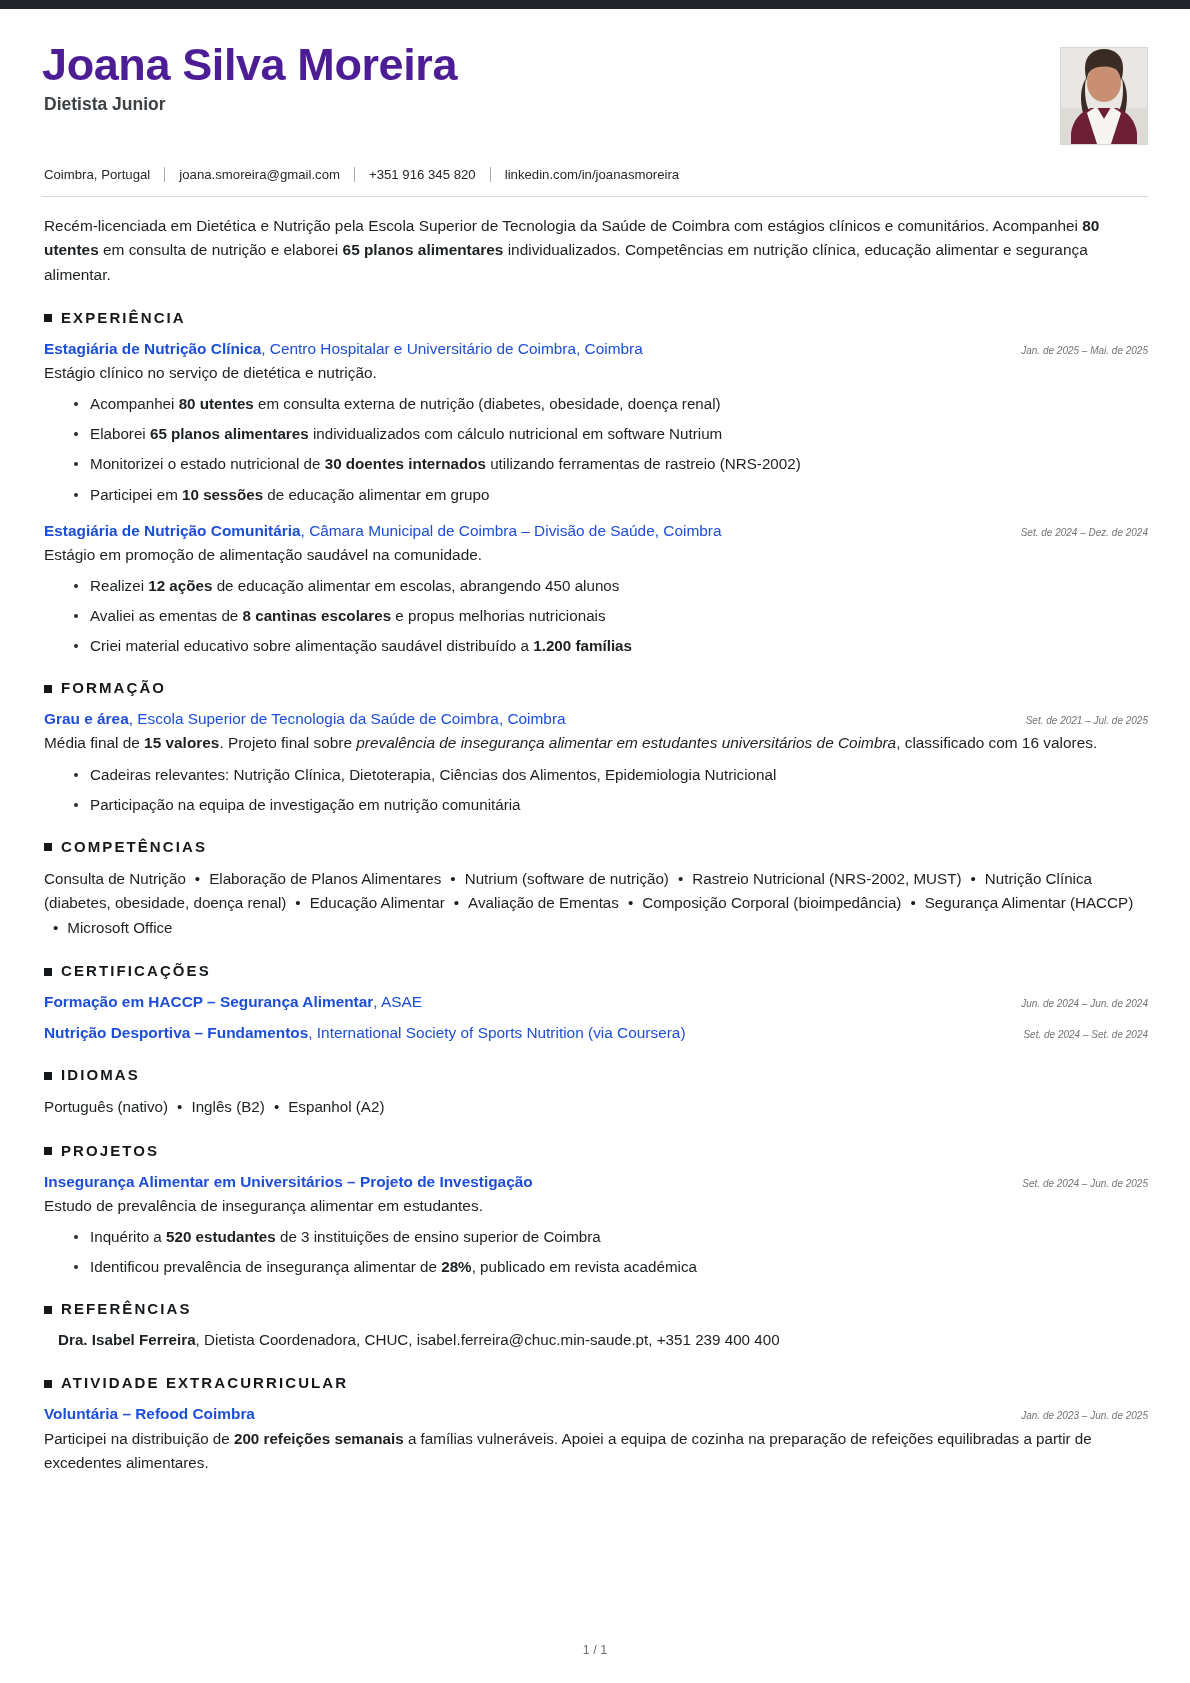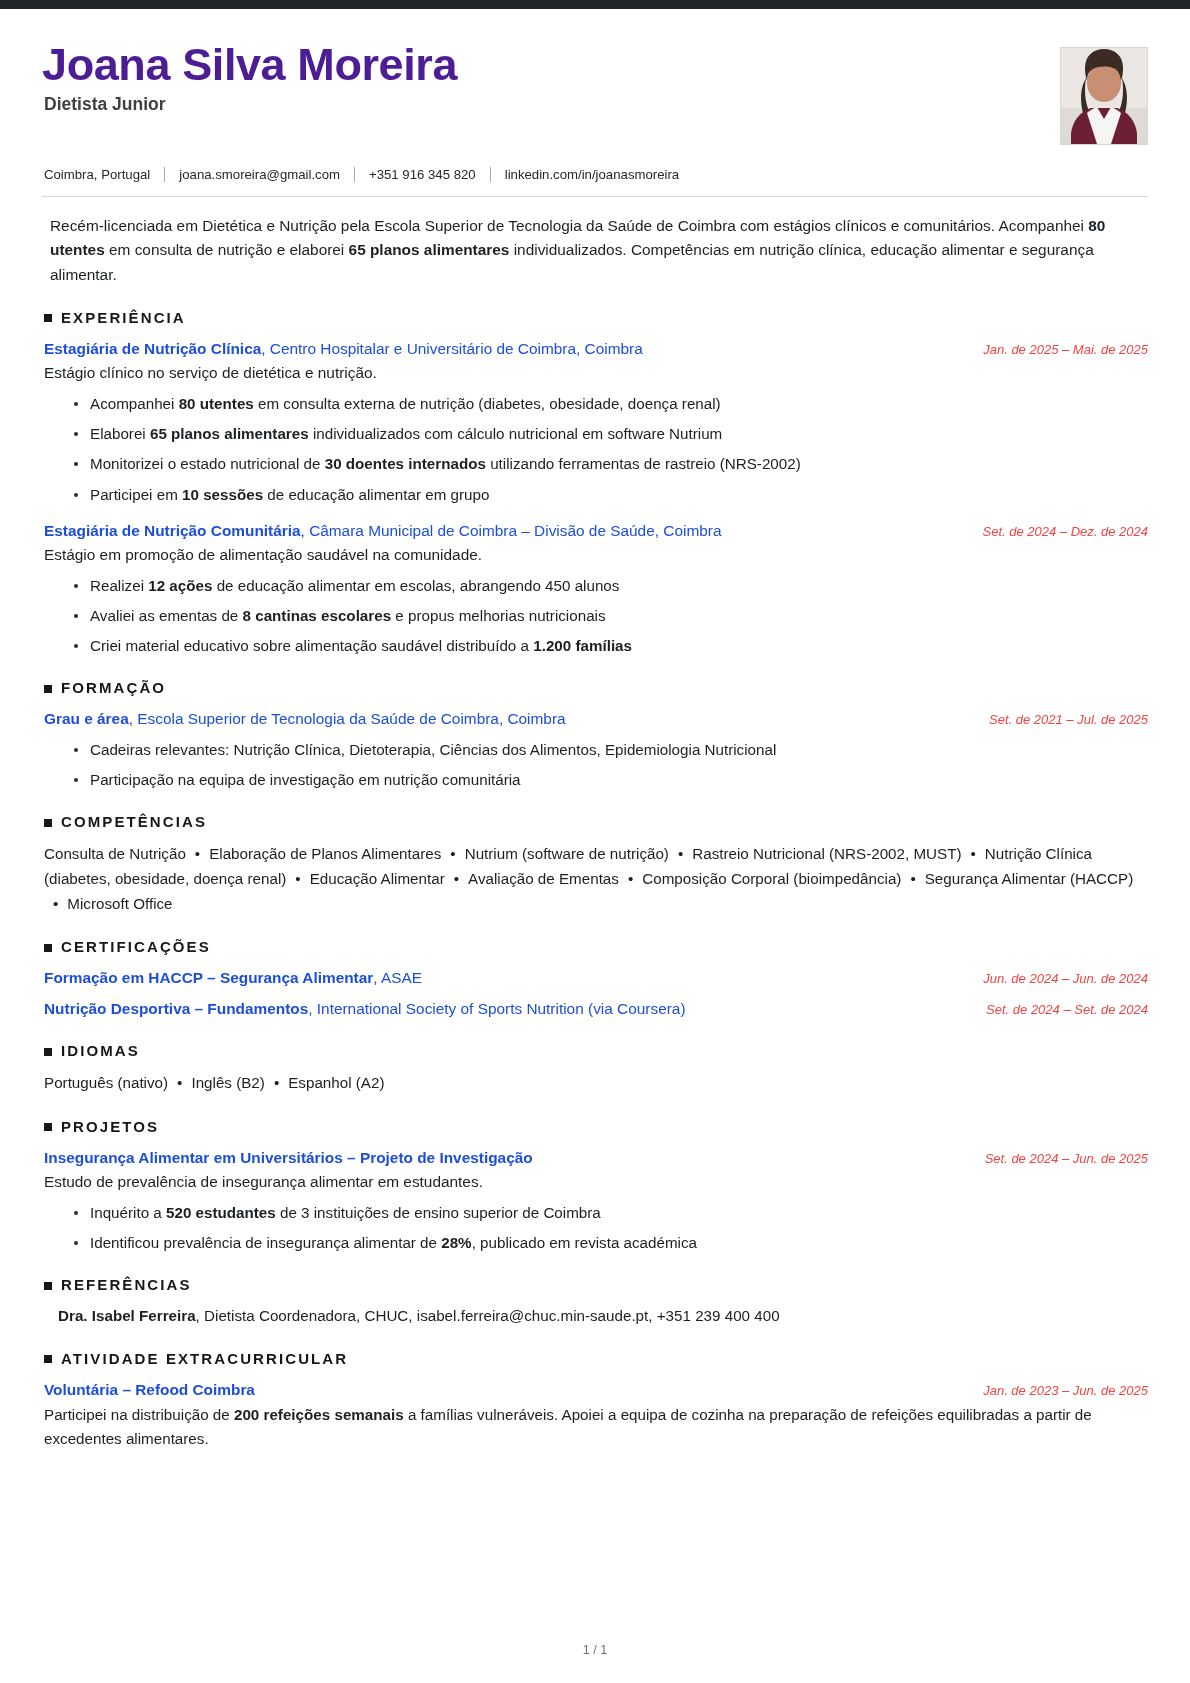--- a/index.html
+++ b/index.html
@@ -83,21 +83,21 @@
   }
   .rule {
     border-top: 1px solid #d5d7d9;
     margin: 14px 0 0 0;
   }
 
   
   .summary {
     font-size: 15.4px;
     line-height: 1.58;
-    margin: 17px 0 0 8px;
+    margin: 17px 0 0 2px;
     color: #1c2023;
     text-align: left;
   }
 
   
   .section { margin-top: 22px; }
   .section-head {
     display: flex;
     align-items: center;
     gap: 9px;
@@ -128,23 +128,23 @@
     gap: 20px;
   }
   .entry-heading {
     font-size: 15.4px;
     line-height: 1.45;
     color: #1d4ed8;
     flex: 1 1 auto;
   }
   .entry-heading b { font-weight: bold; }
   .entry-date {
-    font-size: 13px;
+    font-size: 10px;
     font-style: italic;
-    color: #ef4444;
+    color: #737373;
     white-space: nowrap;
     flex: 0 0 auto;
   }
   .entry-sub {
     font-size: 15.4px;
     line-height: 1.5;
     color: #1c2023;
     margin-top: 1px;
   }
   .entry-sub i { font-style: italic; }
@@ -295,20 +295,21 @@
       <div class="section-head">
         <span class="sq"></span>
         <span class="section-title">FORMAÇÃO</span>
       </div>
       <div>
           <div class="entry">
             <div class="entry-top">
               <div class="entry-heading"><b>Grau e área</b><span>, Escola Superior de Tecnologia da Saúde de Coimbra, Coimbra</span></div>
               <div class="entry-date">Set. de 2021 – Jul. de 2025</div>
             </div>
+            <div class="entry-sub">Média final de <b>15 valores</b>. Projeto final sobre <i>prevalência de insegurança alimentar em estudantes universitários de Coimbra</i>, classificado com 16 valores.</div>
             <ul class="bullets">
               <li>Cadeiras relevantes: Nutrição Clínica, Dietoterapia, Ciências dos Alimentos, Epidemiologia Nutricional</li>
               <li>Participação na equipa de investigação em nutrição comunitária</li>
             </ul>
           </div>
         </div>
     </div>
 
     <div class="section">
       <div class="section-head">

